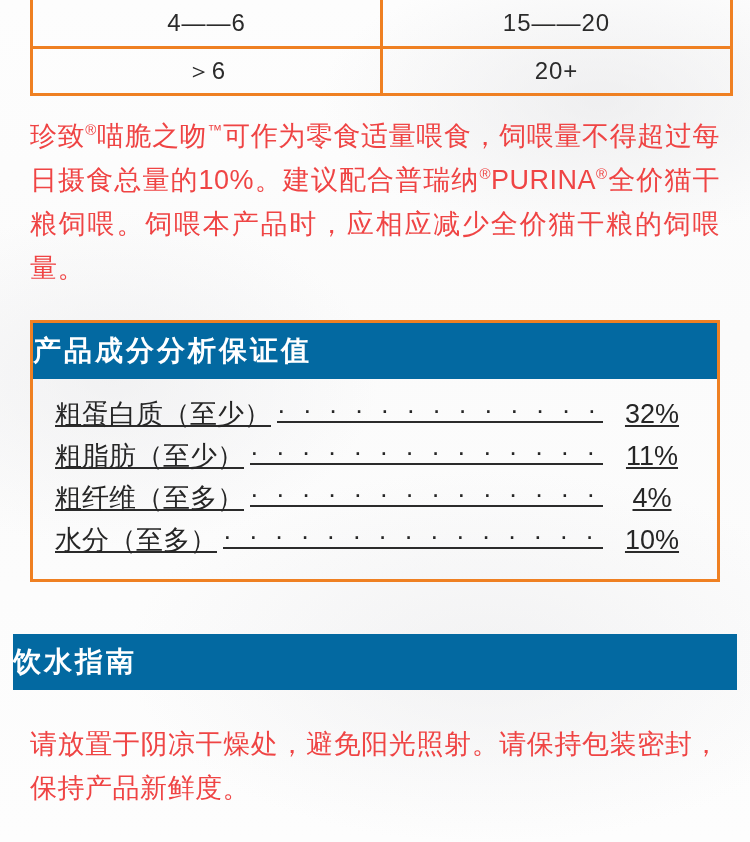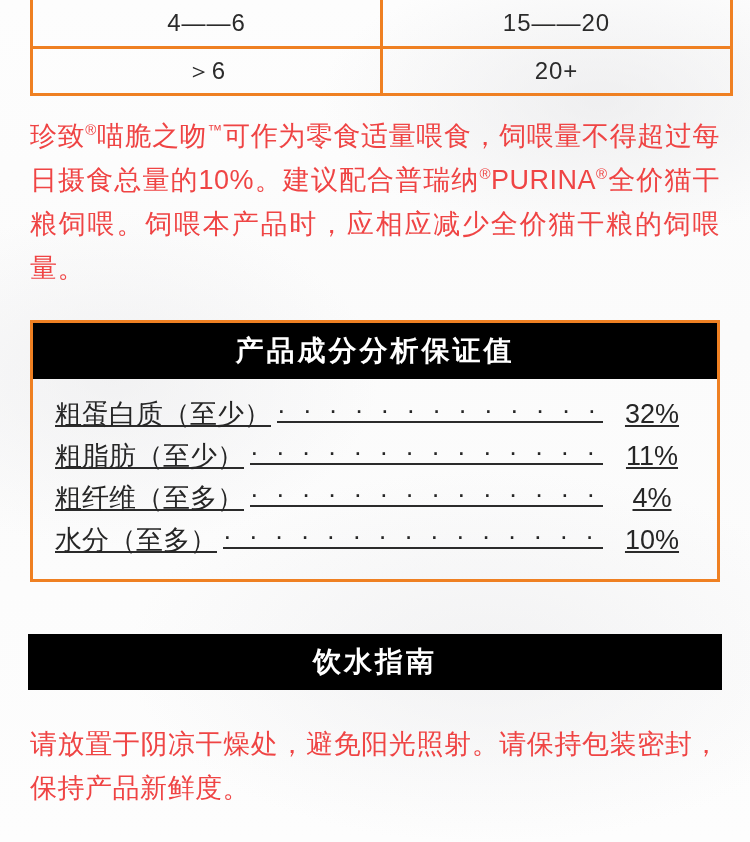--- a/index.html
+++ b/index.html
@@ -72,25 +72,24 @@
     text-align: justify;
   }
   .para sup {
     font-size: 15px;
     vertical-align: super;
     line-height: 0;
   }
 
   
   .bar {
-    background: #000000;
+    background: #0369a1;
     color: #ffffff;
     font-size: 28px;
     font-weight: bold;
-    text-align: center;
     letter-spacing: 3px;
     line-height: 56px;
     height: 56px;
   }
 
   
   .analysis-box {
     margin: 0 30px;
     border: 3px solid #ef8022;
     border-top: none;
@@ -130,21 +129,21 @@
     text-align: center;
     min-width: 86px;
   }
 
   
   .gap-22 { height: 22px; }
   .gap-30 { height: 30px; }
   .gap-14 { height: 14px; }
 
   .bar-block {
-    margin: 0 28px;
+    margin: 0 13px;
   }
 </style>
 </head>
 <body>
 
 <div class="page"></div>
 
 <div class="content">
 
   <table class="feed-table">

